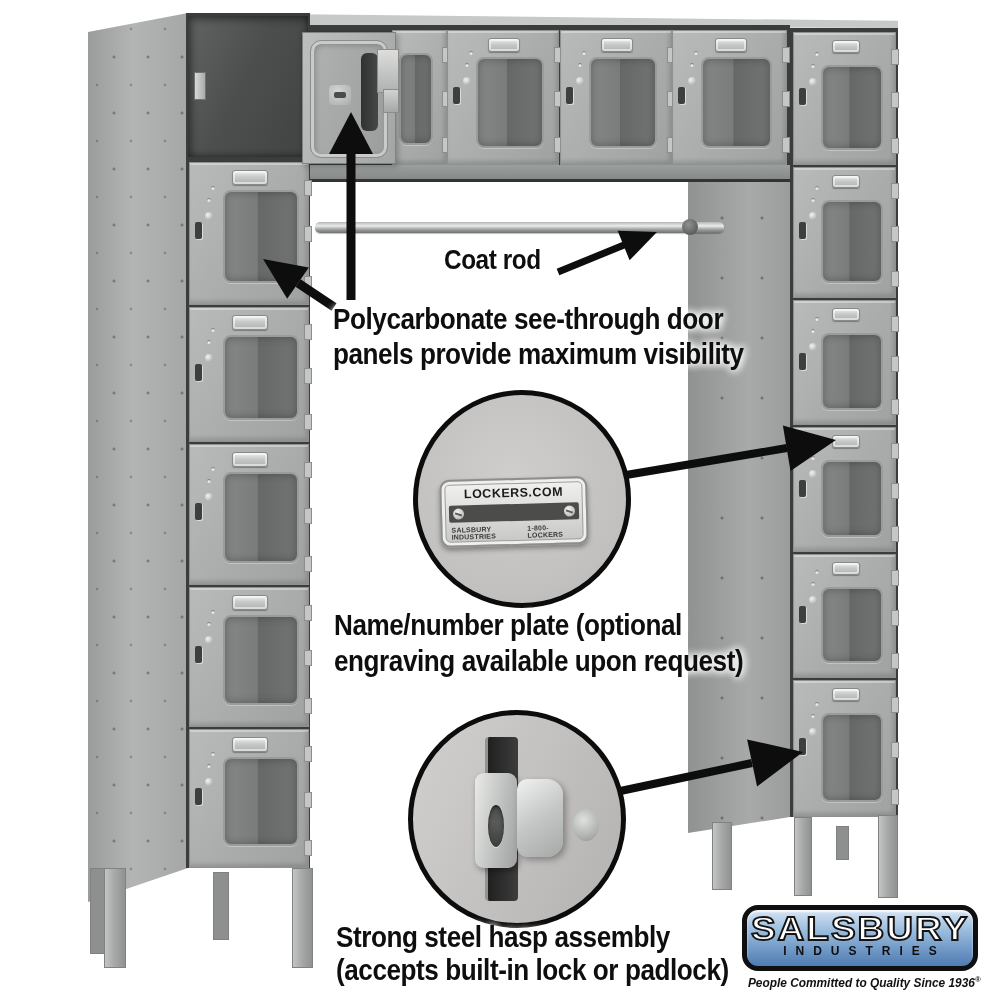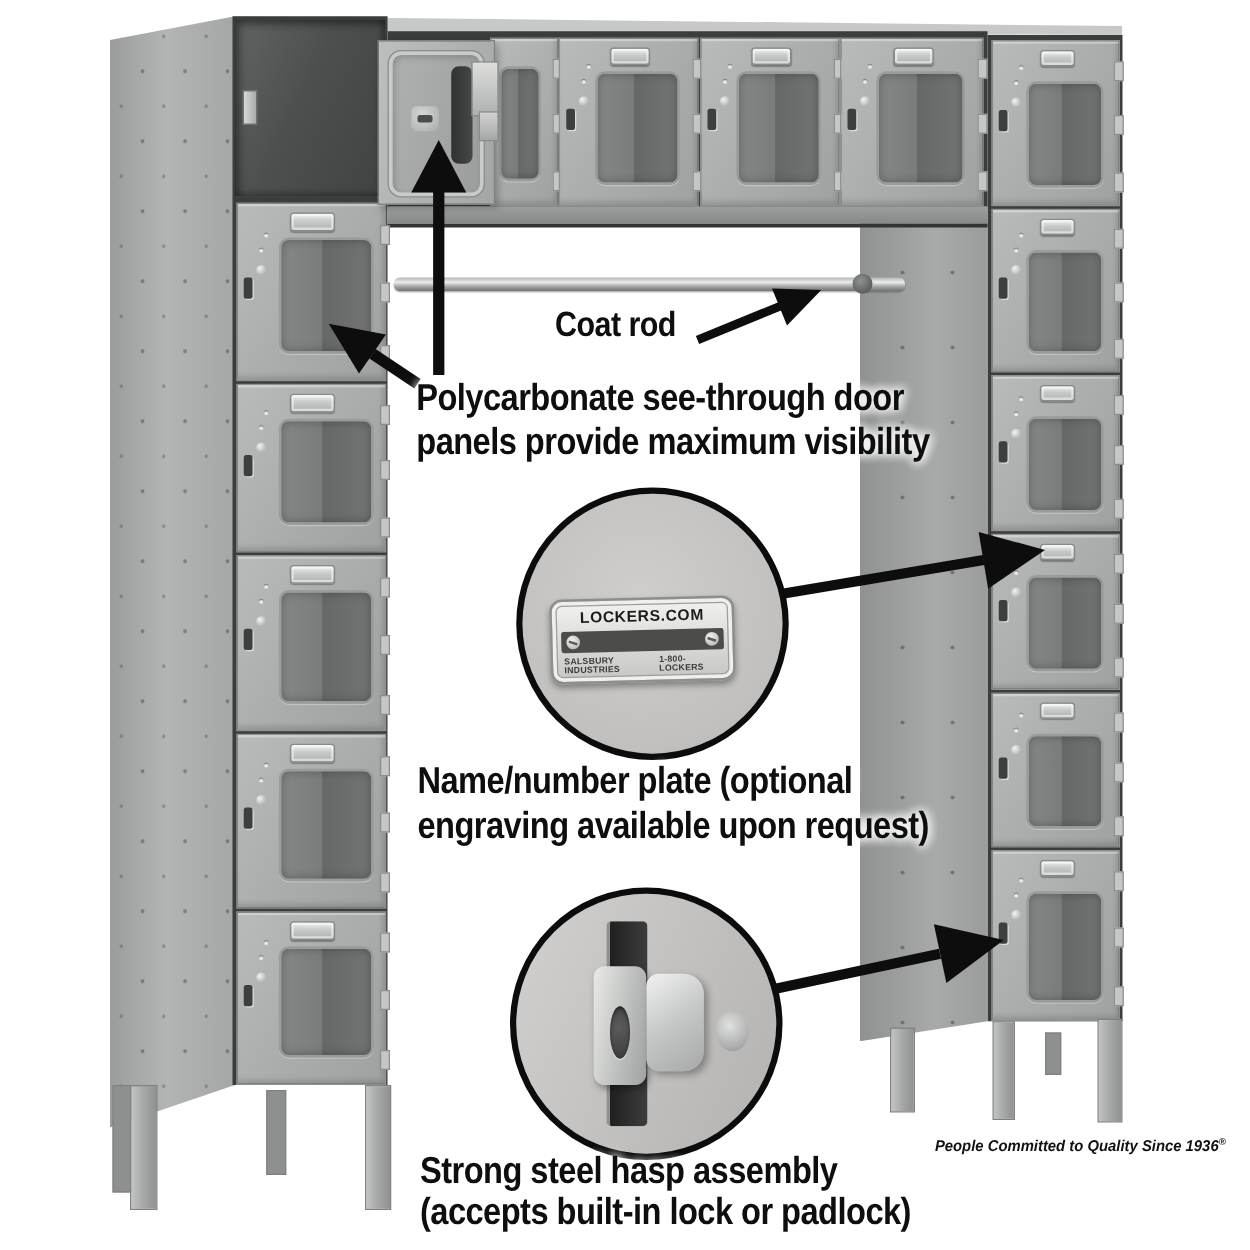--- a/index.html
+++ b/index.html
@@ -224,20 +224,24 @@
   <div class="label" id="lbl-name">
     <div>Name/number plate (optional</div>
     <div>engraving available upon request)</div>
   </div>
   <div class="label" id="lbl-hasp">
     <div>Strong steel hasp assembly</div>
     <div>(accepts built-in lock or padlock)</div>
   </div>
 
   <div class="logo">
+    <div class="logo-box">
+      <div class="logo-brand">SALSBURY</div>
+      <div class="logo-div">INDUSTRIES</div>
+    </div>
     <div class="logo-tagline">
       <span>People Committed to Quality Since 1936</span><sup>®</sup>
     </div>
   </div>
 <div class="door" style="left: 189px; top: 162px; width: 118px; height: 141px;">
       <div class="plate" style="left: 42px; top: 7px; width: 34px; height: 13px;"></div>
       <div class="win" style="left: 33px; top: 27px; width: 72px; height: 89px;"></div>
       <div class="latch" style="left: 5px; top: 59px; width: 7px; height: 17px;"></div>
       <div class="knob" style="left: 15px; top: 49px; width: 8px; height: 8px;"></div>
       <div class="vent" style="left: 17px; top: 35px;"></div>

